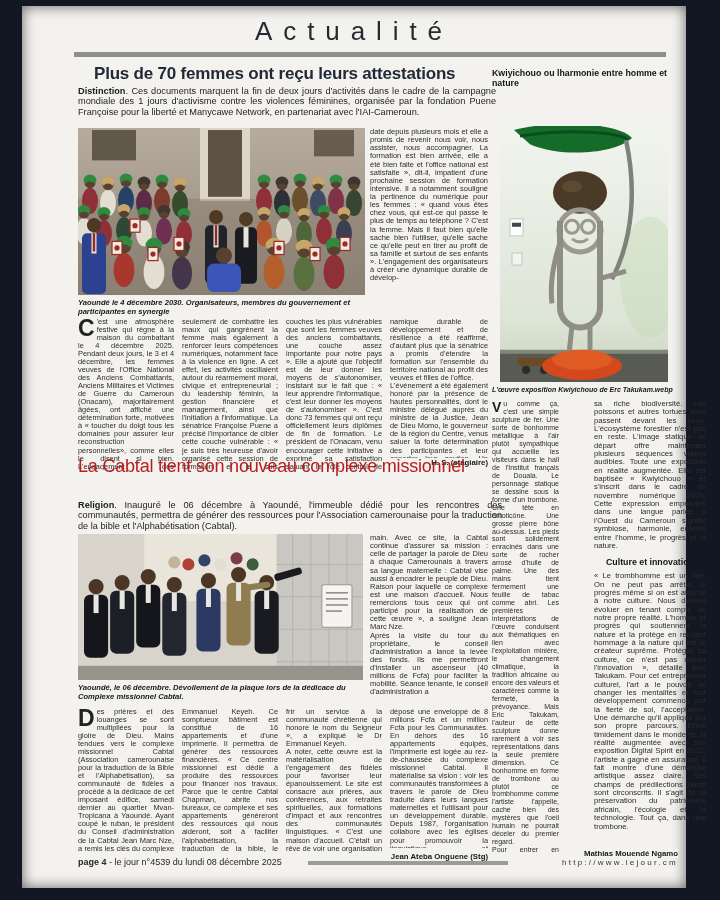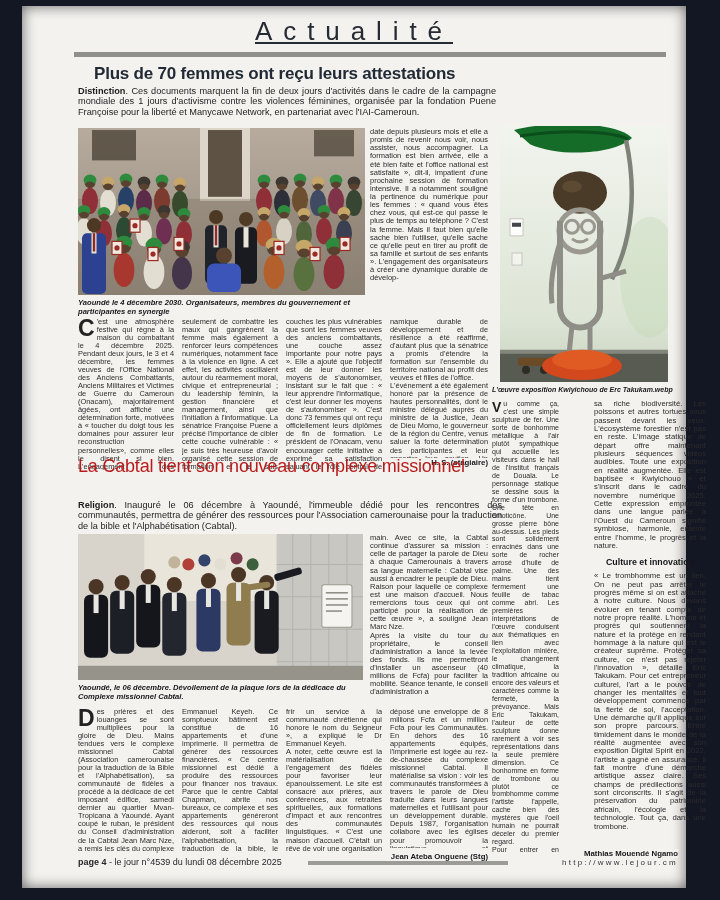--- a/index.html
+++ b/index.html
@@ -2,21 +2,21 @@
 <html lang="fr"><head>
 <meta charset="utf-8">
 <style>
   html,body{margin:0;padding:0;}
   body{width:720px;height:900px;background:#121723;position:relative;overflow:hidden;
        font-family:"Liberation Sans",sans-serif;}
   .paper{position:absolute;left:22px;top:6px;width:664px;height:882px;background:#f3f2ef;
          box-shadow:0 0 14px rgba(0,0,0,.6) inset;}
   .abs{position:absolute;}
   .masthead{left:0;top:10px;width:664px;text-align:center;font-size:26px;font-weight:400;
-            letter-spacing:.42em;color:#262b33;text-decoration:underline;}
+            letter-spacing:.42em;color:#262b33;}
   .mast-rule{left:52px;top:46px;width:592px;height:5px;background:#8f8f8c;}
   .h1a{left:56px;top:58px;width:432px;font-size:17px;font-weight:700;color:#222a35;letter-spacing:-.2px;margin-left:16px;}
   .h1b{left:56px;top:450px;width:432px;font-size:18px;font-weight:400;color:#b91c1c;letter-spacing:-.2px;}
   .h1c{left:470px;top:62px;width:194px;font-size:8.8px;font-weight:700;color:#14161a;}
   .deck{font-size:9.2px;line-height:1.12;color:#1d1d1d;text-align:justify;}
   .deck b,.kick{font-weight:700;}
   .deck1{left:56px;top:80px;width:418px;}
   .deck2{left:56px;top:494px;width:424px;}
   .deck3{left:470px;top:74px;width:190px;font-size:8.6px;}
   .photo{overflow:hidden;background:#888;}
@@ -192,20 +192,21 @@
 Après la visite du tour du propriétaire, le conseil d'administration a lancé la levée des fonds. Ils me permettront d'installer un ascenseur (40 millions de Fcfa) pour faciliter la mobilité. Séance tenante, le conseil d'administration a</div>
   <div class="abs caption" style="left:56px;top:678px;width:296px;">Yaoundé, le 06 décembre. Dévoilement de la plaque lors de la dédicace du Complexe missionnel Cabtal.</div>
 
   <div class="abs col" style="left:56px;top:702px;width:96px;height:146px;"><span class="dropcap">D</span><span>es prières et des louanges se sont multipliées pour la gloire de Dieu. Mains tendues vers le complexe missionnel Cabtal (Association camerounaise pour la traduction de la Bible et l'Alphabétisation), sa communauté de fidèles a procédé à la dédicace de cet imposant édifice, samedi dernier au quartier Mvan-Tropicana à Yaoundé. Ayant coupé le ruban, le président du Conseil d'administration de la Cabtal Jean Marc Nze, a remis les clés du complexe à son directeur général Dr</span></div>
   <div class="abs col" style="left:160px;top:702px;width:96px;height:146px;">Emmanuel Keyeh. Ce somptueux bâtiment est constitué de 16 appartements et d'une imprimerie. Il permettra de générer des ressources financières. « Ce centre missionnel est dédié à produire des ressources pour financer nos travaux. Parce que le centre Cabtal Chapman, abrite nos bureaux, ce complexe et ses appartements généreront des ressources qui nous aideront, soit à faciliter l'alphabétisation, la traduction de la bible, le développement communautaire. Aussi, il permettra d'of-</div>
   <div class="abs col" style="left:264px;top:702px;width:96px;height:146px;">frir un service à la communauté chrétienne qui honore le nom du Seigneur », a expliqué le Dr Emmanuel Keyeh.
 A noter, cette œuvre est la matérialisation de l'engagement des fidèles pour favoriser leur épanouissement. Le site est consacré aux prières, aux conférences, aux retraites spirituelles, aux formations d'impact et aux rencontres des communautés linguistiques. « C'est une maison d'accueil. C'était un rêve de voir une organisation œuvrer en pensant au lende-</div>
   <div class="abs col" style="left:368px;top:702px;width:98px;height:140px;">déposé une enveloppe de 8 millions Fcfa et un million Fcfa pour les Communautés. En dehors des 16 appartements équipés, l'imprimerie est logée au rez-de-chaussée du complexe missionnel Cabtal. Il matérialise sa vision : voir les communautés transformées à travers le parole de Dieu traduite dans leurs langues maternelles et l'utilisant pour un développement durable. Depuis 1987, l'organisation collabore avec les églises pour promouvoir la linguistique et l'alphabétisation.</div>
   <div class="abs byline" style="left:360px;top:846px;width:106px;">Jean Ateba Onguene (Stg)</div>
 
+  <div class="abs h1c">Kwiyichouo ou lharmonie entre homme et nature</div>
 
   <div class="abs photo" style="left:478px;top:120px;width:168px;height:256px;">
     <svg viewBox="0 0 168 254" preserveAspectRatio="none">
       <defs>
         <linearGradient id="wC" x1="0" y1="0" x2="0" y2="1">
           <stop offset="0" stop-color="#f2f4ee"></stop>
             <stop offset=".75" stop-color="#dde5d6"></stop>
             <stop offset="1" stop-color="#c9d2c0"></stop>
         </linearGradient>
       </defs>

